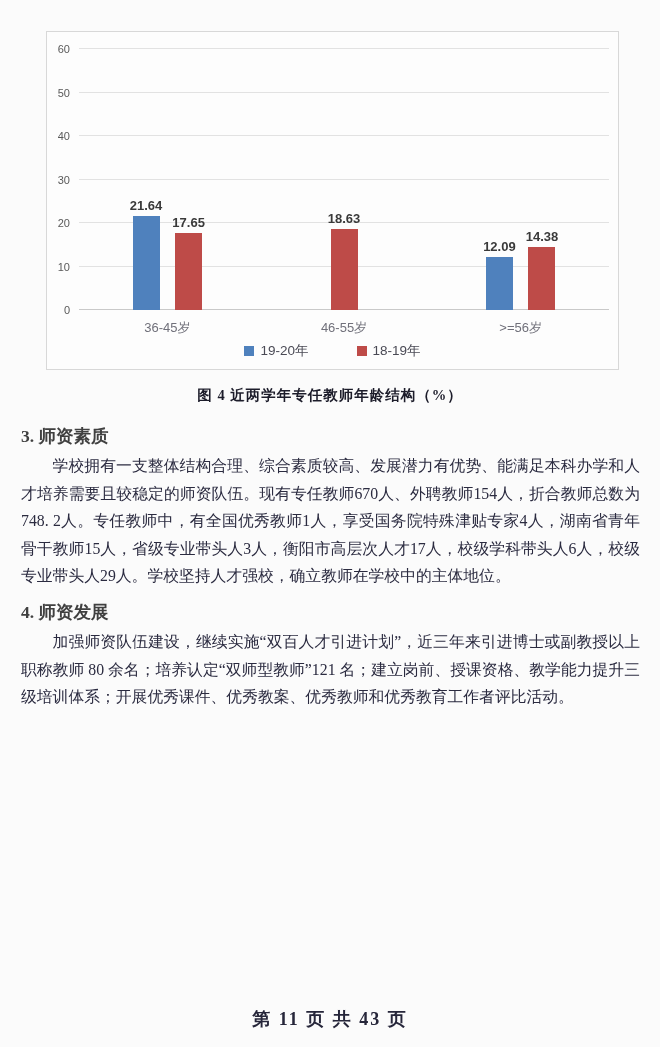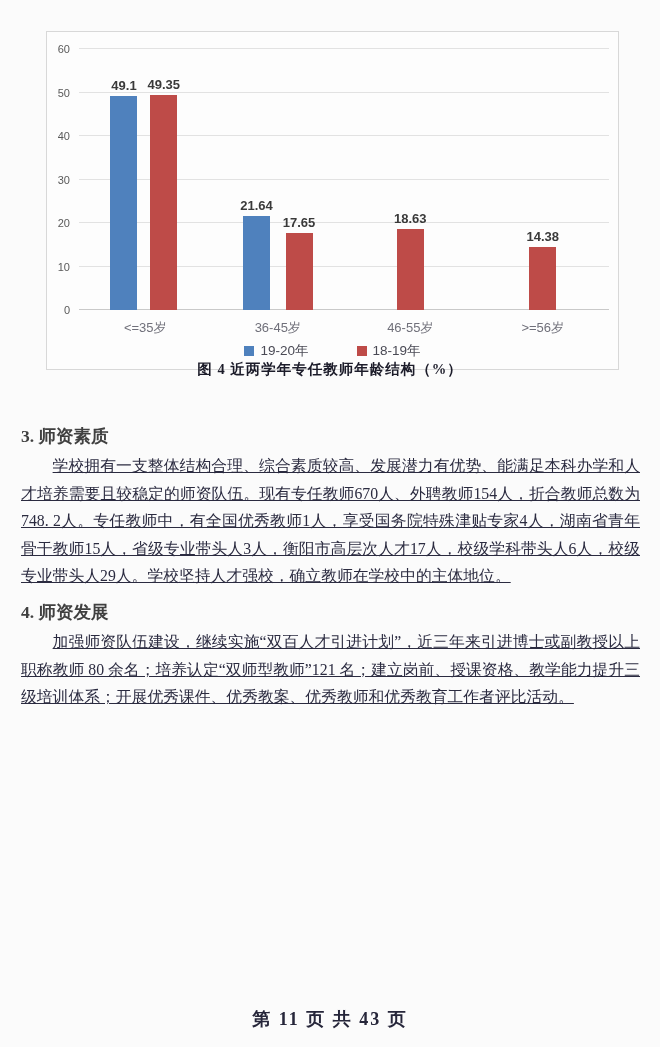--- a/index.html
+++ b/index.html
@@ -42,33 +42,33 @@
   .legend{
     position:absolute;left:0;right:0;bottom:9px;
     display:flex;justify-content:center;gap:48px;
     font-family:"Liberation Sans","DejaVu Sans",sans-serif;
     font-size:13.5px;color:#4a4a55;
   }
   .legend-item{display:flex;align-items:center;gap:6px;}
   .swatch{width:10px;height:10px;display:inline-block;}
 
   .chart-caption{
-    position:absolute;top:360px;left:0;width:660px;text-align:center;
+    position:absolute;top:386px;left:0;width:660px;text-align:center;
     font-weight:700;font-size:14.5px;color:#1c1c2a;letter-spacing:1px;
   }
 
   
   .content{position:absolute;top:414px;left:21px;width:619px;}
   .section-heading{
     font-size:17.5px;font-weight:700;color:#404040;
     margin:9px 0 3px 0;line-height:26px;
   }
   .para{
     margin:0;text-indent:2em;text-align:justify;
-    font-size:15.8px;line-height:27.6px;color:#2b2b40;text-decoration:underline;
+    font-size:15.8px;line-height:27.6px;color:#2b2b40;
   }
 
   .page-footer{
     position:absolute;top:1007px;left:0;width:660px;text-align:center;
     font-size:18px;font-weight:700;color:#26263a;letter-spacing:2px;
   }
 </style>
 </head>
 <body>
 
@@ -86,48 +86,41 @@
         <span class="ytick" style="bottom: 50%;">30</span>
         <div class="gridline" style="bottom: 66.6667%;"></div>
         <span class="ytick" style="bottom: 66.6667%;">40</span>
         <div class="gridline" style="bottom: 83.3333%;"></div>
         <span class="ytick" style="bottom: 83.3333%;">50</span>
         <div class="gridline" style="bottom: 100%;"></div>
         <span class="ytick" style="bottom: 100%;">60</span>
         <div class="groups">
           <div class="group">
             <div class="bar-wrap">
-              <div class="bar-value">49.1</div>
-              <div class="bar" style="height: 81.8333%; background: rgb(79, 129, 189);"></div>
-            </div>
-            <div class="bar-wrap">
-              <div class="bar-value">49.35</div>
-              <div class="bar" style="height: 82.25%; background: rgb(190, 75, 72);"></div>
-            </div>
-            <div class="cat-label">&lt;=35岁</div>
-          </div>
-          <div class="group">
-            <div class="bar-wrap">
               <div class="bar-value">21.64</div>
               <div class="bar" style="height: 36.0667%; background: rgb(79, 129, 189);"></div>
             </div>
             <div class="bar-wrap">
               <div class="bar-value">17.65</div>
               <div class="bar" style="height: 29.4167%; background: rgb(190, 75, 72);"></div>
             </div>
             <div class="cat-label">36-45岁</div>
           </div>
           <div class="group">
             <div class="bar-wrap">
               <div class="bar-value">18.63</div>
               <div class="bar" style="height: 31.05%; background: rgb(190, 75, 72);"></div>
             </div>
             <div class="cat-label">46-55岁</div>
           </div>
           <div class="group">
+            <div class="bar-wrap">
+              <div class="bar-value">12.09</div>
+              <div class="bar" style="height: 20.15%; background: rgb(79, 129, 189);"></div>
+            </div>
             <div class="bar-wrap">
               <div class="bar-value">14.38</div>
               <div class="bar" style="height: 23.9667%; background: rgb(190, 75, 72);"></div>
             </div>
             <div class="cat-label">&gt;=56岁</div>
           </div>
         </div>
       </div>
     <div class="legend">
         <div class="legend-item">

